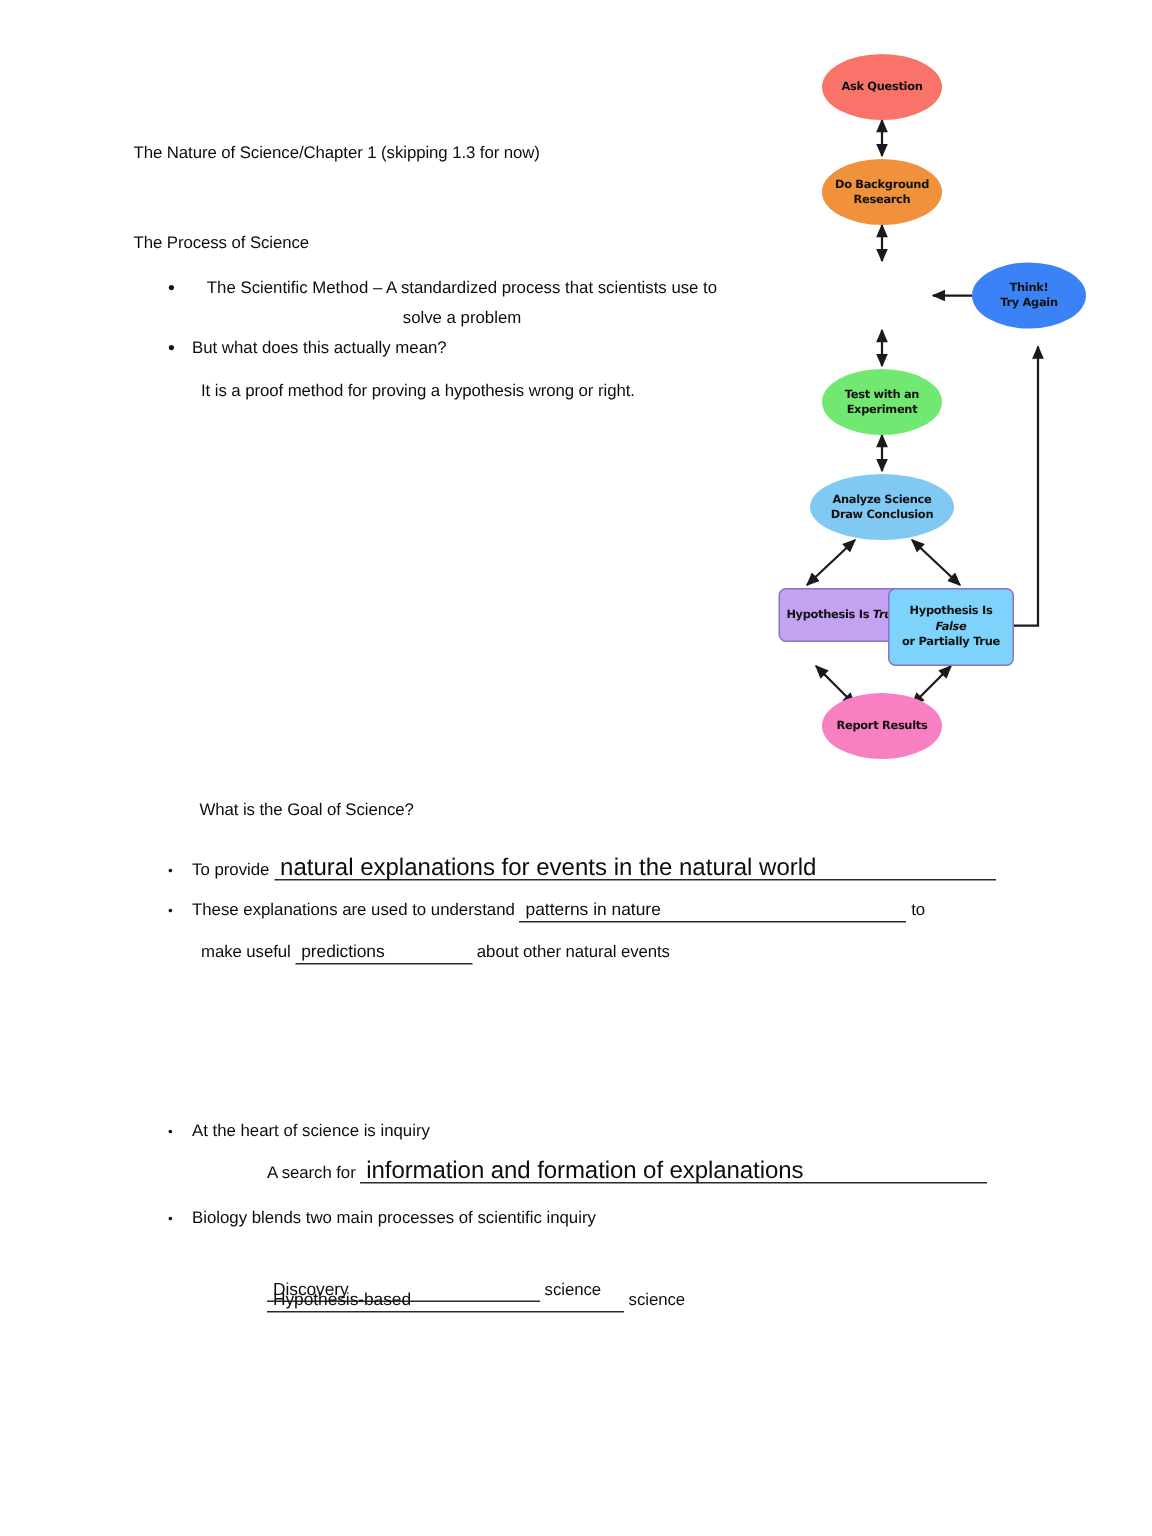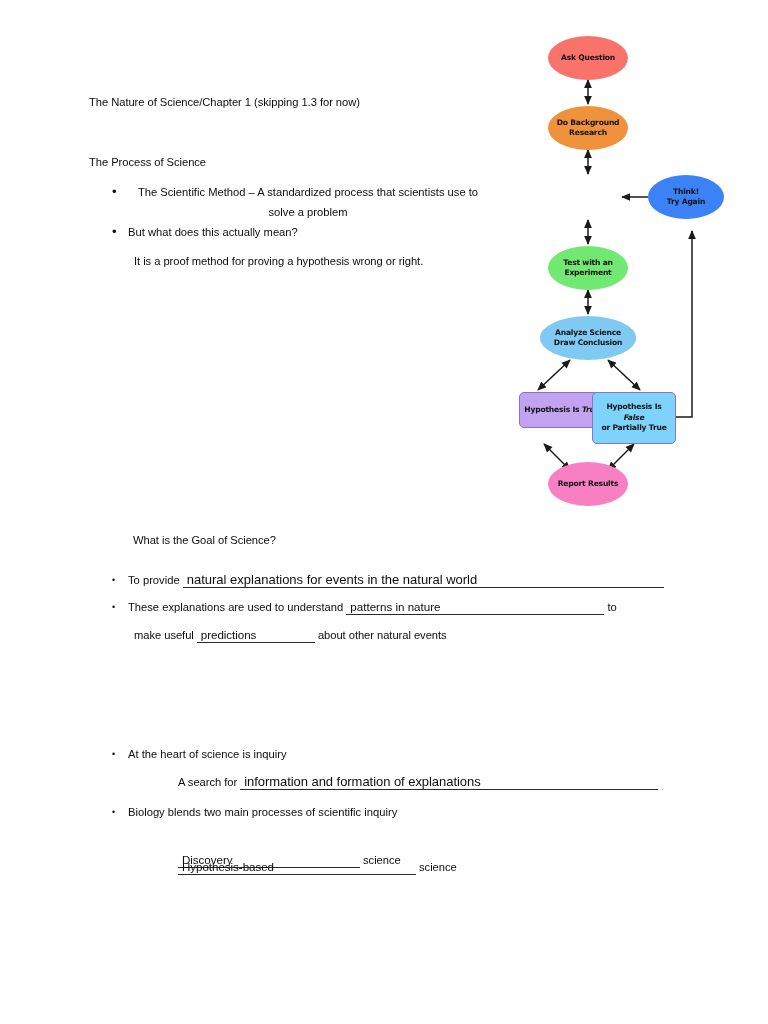--- a/index.html
+++ b/index.html
@@ -67,21 +67,21 @@
   }
   .blankwrap .rule {
     display: block;
     border-bottom: 1.1px solid #2a2a2a;
     height: 0;
   }
   
   .blank-inline {
     display: inline-block;
     border-bottom: 1.1px solid #2a2a2a;
-    font-size: 13px;
+    font-size: 16px;
     line-height: 15px;
     padding: 0 2px 0 4px;
     white-space: nowrap;
   }
 
   
   #flowchart {
     position: absolute;
     left: 470px;
     top: 18px;

